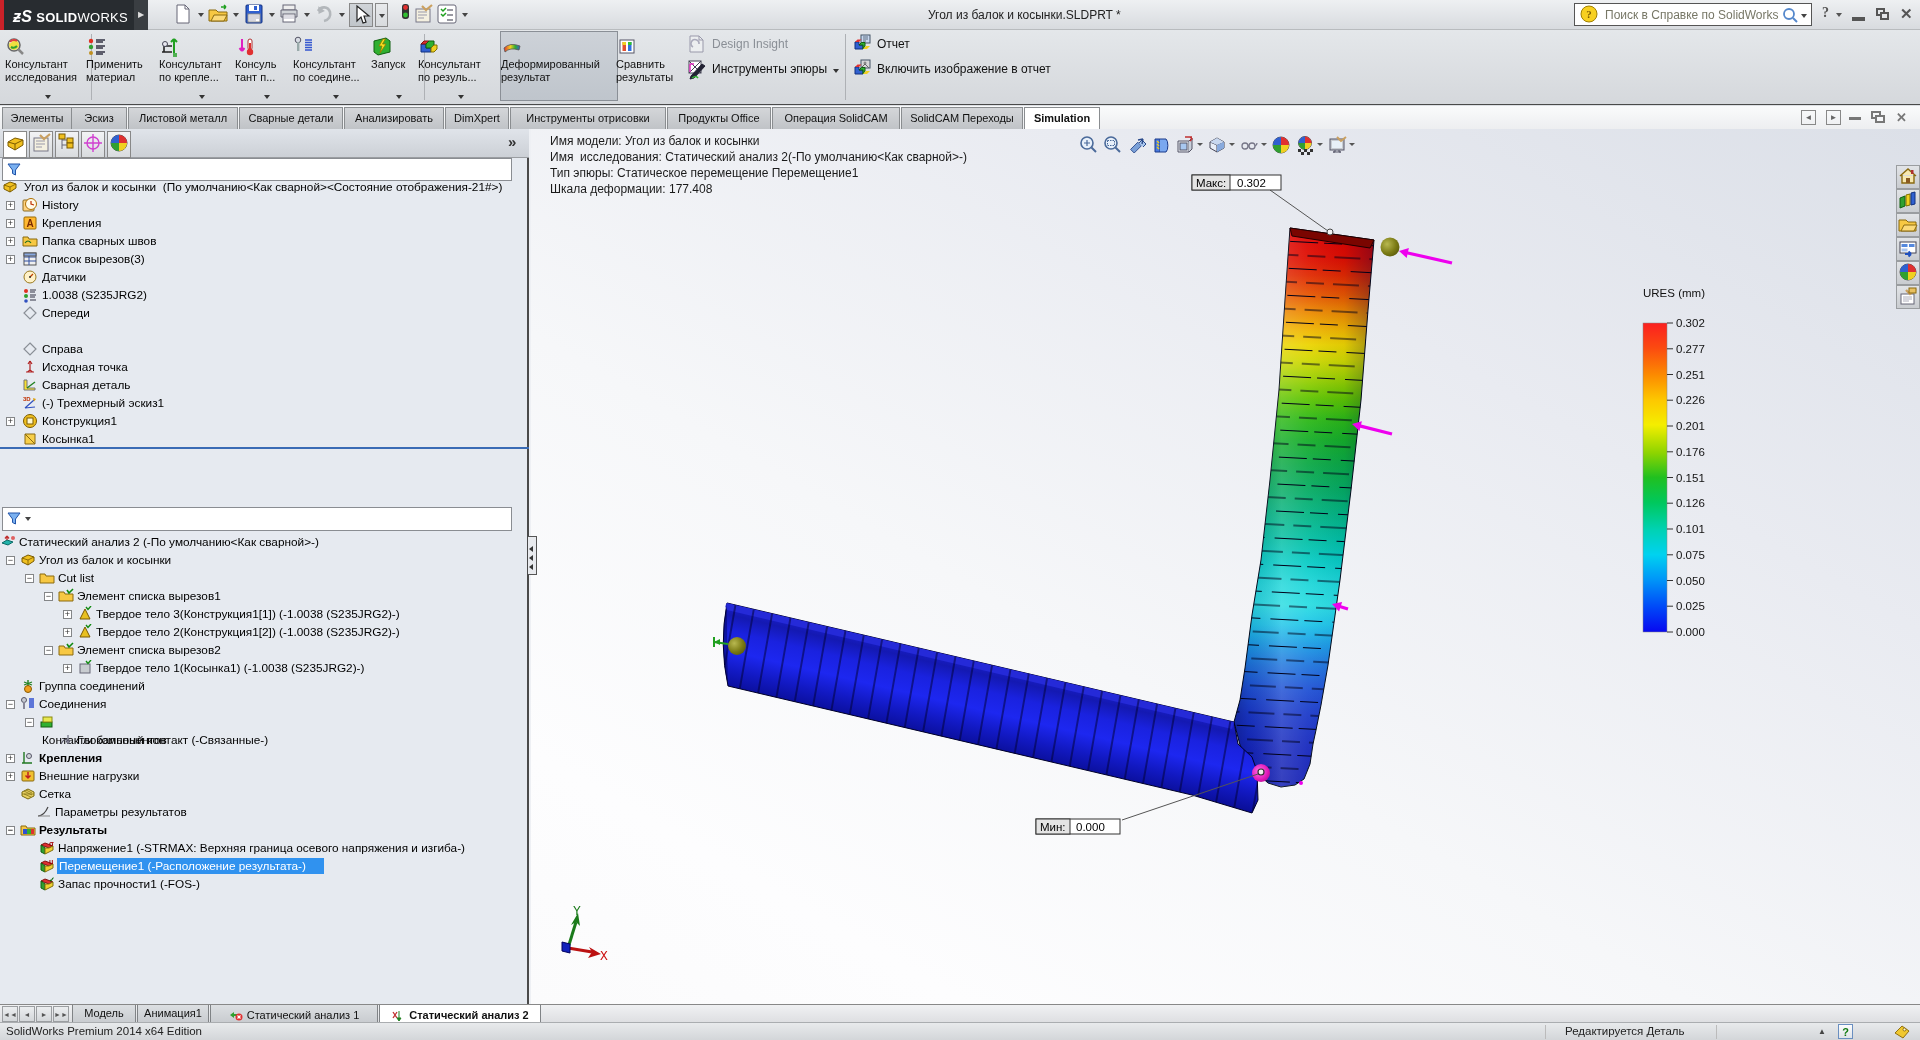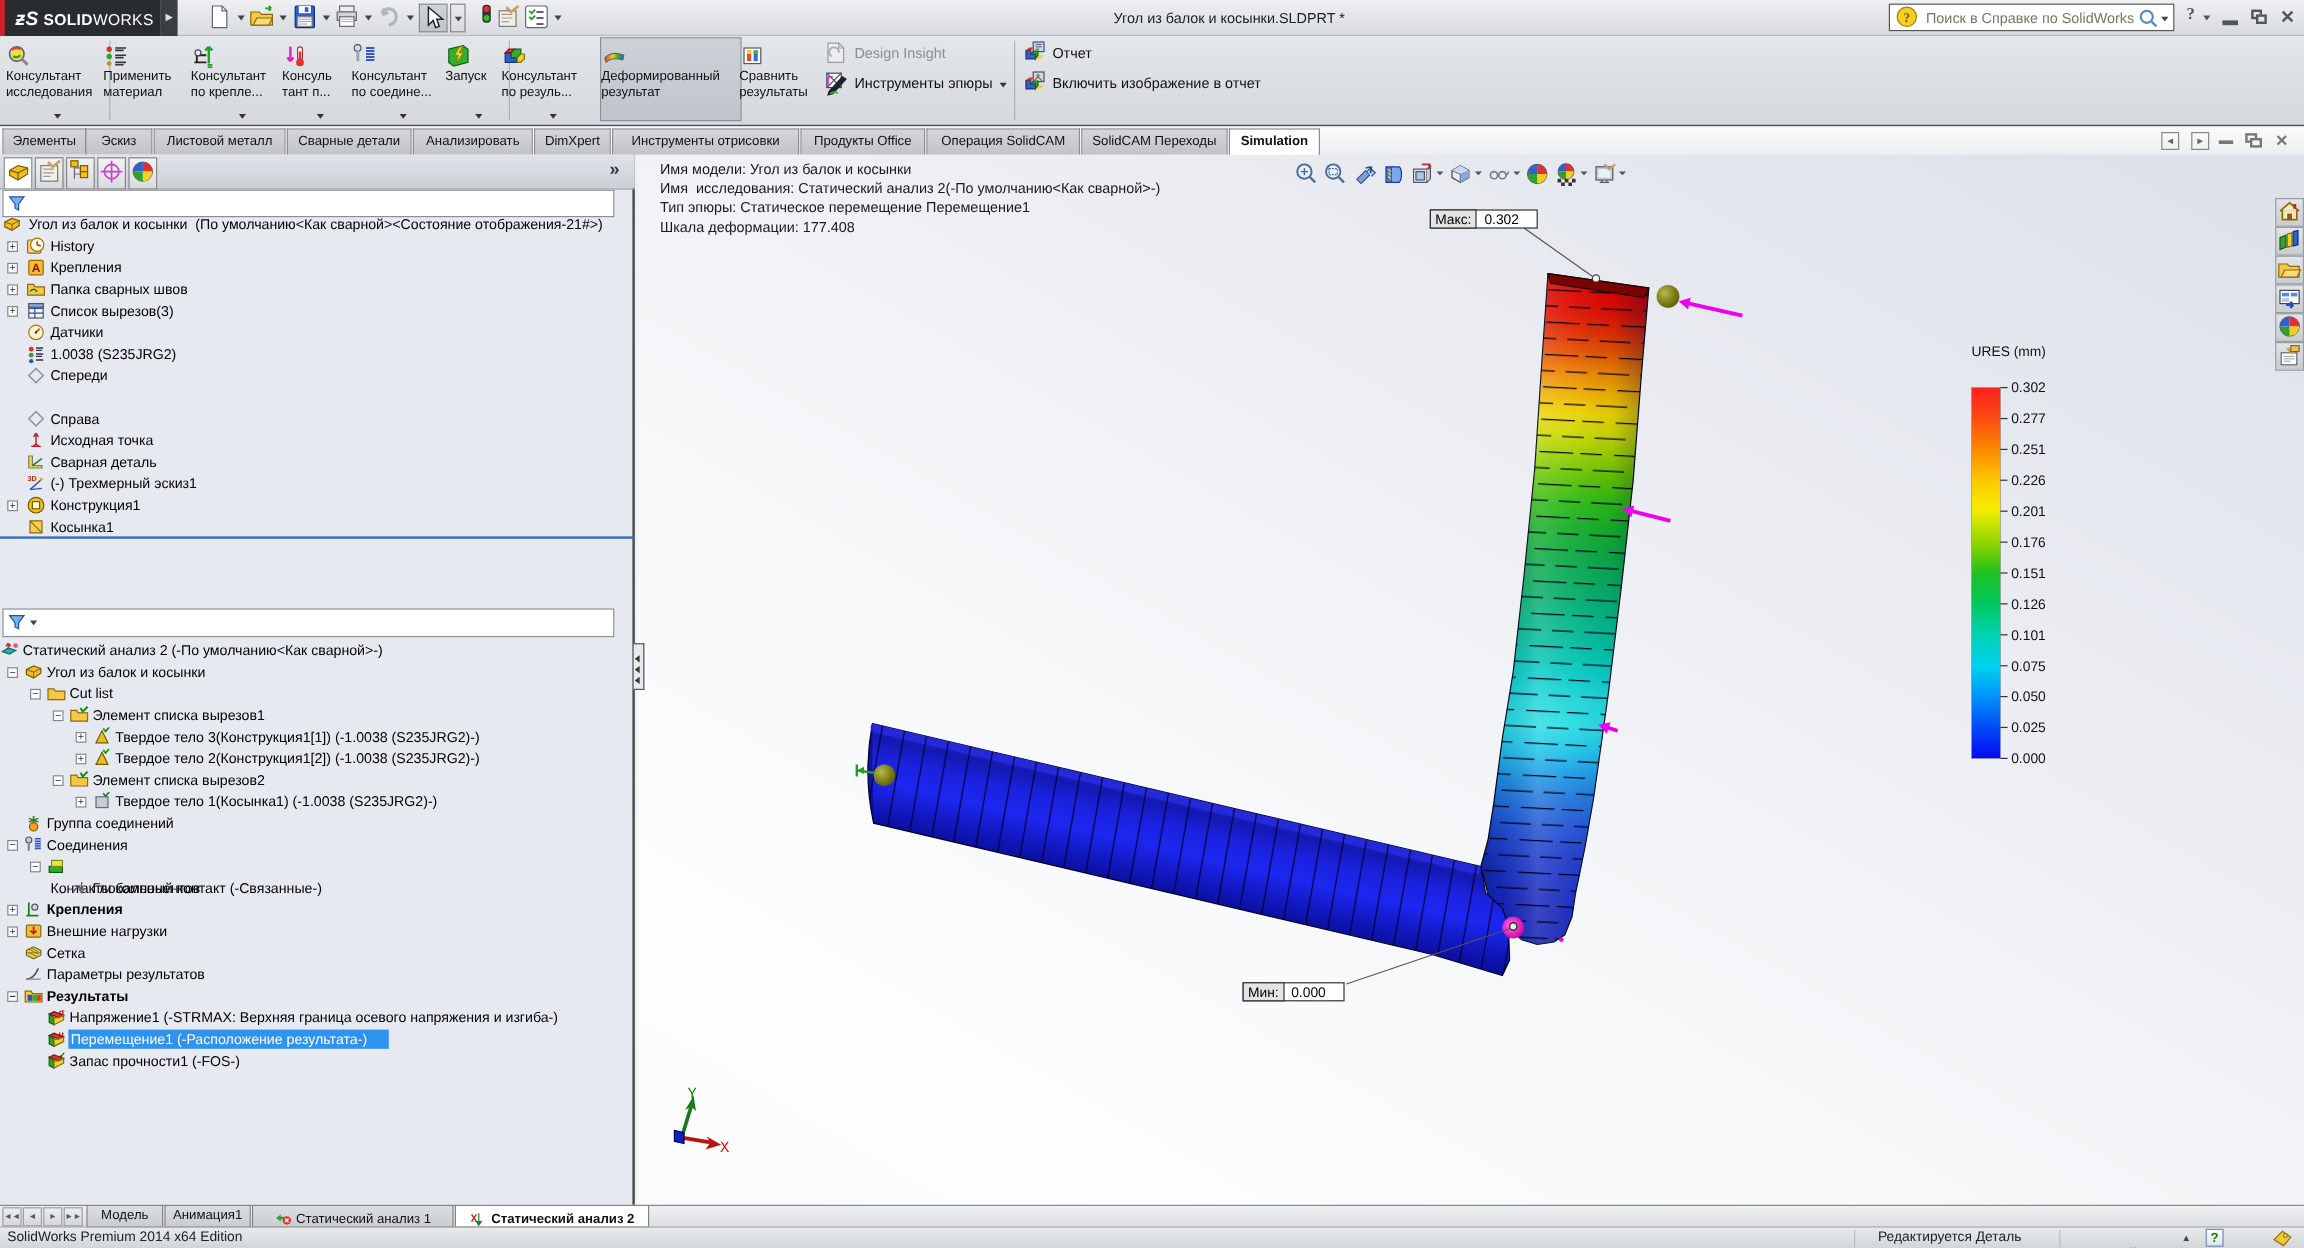--- a/index.html
+++ b/index.html
@@ -541,21 +541,21 @@
               </svg></span>
             <span style="position:absolute;left:39px;top:0px;">Внешние нагрузки</span>
           </div>
           <div class="trow" style="top:252px;left:0;width:525px;">
             <span class="ticon" style="left:20px;top:1px;"><svg width="16" height="16" viewBox="0 0 16 16" style="">
                 <path d="M2 6 L8 3 L14 6 L14 10 L8 13 L2 10 Z" fill="#e8d060" stroke="#7a6a10"></path>
                 <path d="M4 5 L12 9 M6 4 L12 7 M4 8 L11 11 M2 8 L14 8" stroke="#7a6a10" stroke-width="0.7"></path>
               </svg></span>
             <span style="position:absolute;left:39px;top:0px;">Сетка</span>
           </div>
-          <div class="trow" style="top:270px;left:0;width:525px;">
+          <div class="trow" style="top:270px;left:16px;width:525px;">
             <span class="ticon" style="left:20px;top:1px;"><svg width="16" height="16" viewBox="0 0 16 16" style="">
                 <path d="M2 12 Q8 12 12 3" fill="none" stroke="#444" stroke-width="1.2"></path>
                 <path d="M2 12 L14 12" stroke="#888"></path>
               </svg></span>
             <span style="position:absolute;left:39px;top:0px;">Параметры результатов</span>
           </div>
           <div class="trow" style="top:288px;left:0;width:525px;font-weight:bold;">
             <span class="pm" style="left:6px;">−</span>
             <span class="ticon" style="left:20px;top:1px;"><svg width="16" height="16" viewBox="0 0 16 16" style="">
                 <path d="M1 4 L6 4 L7 6 L15 6 L15 13 L1 13 Z" fill="#f7c843" stroke="#8a6a10"></path>

